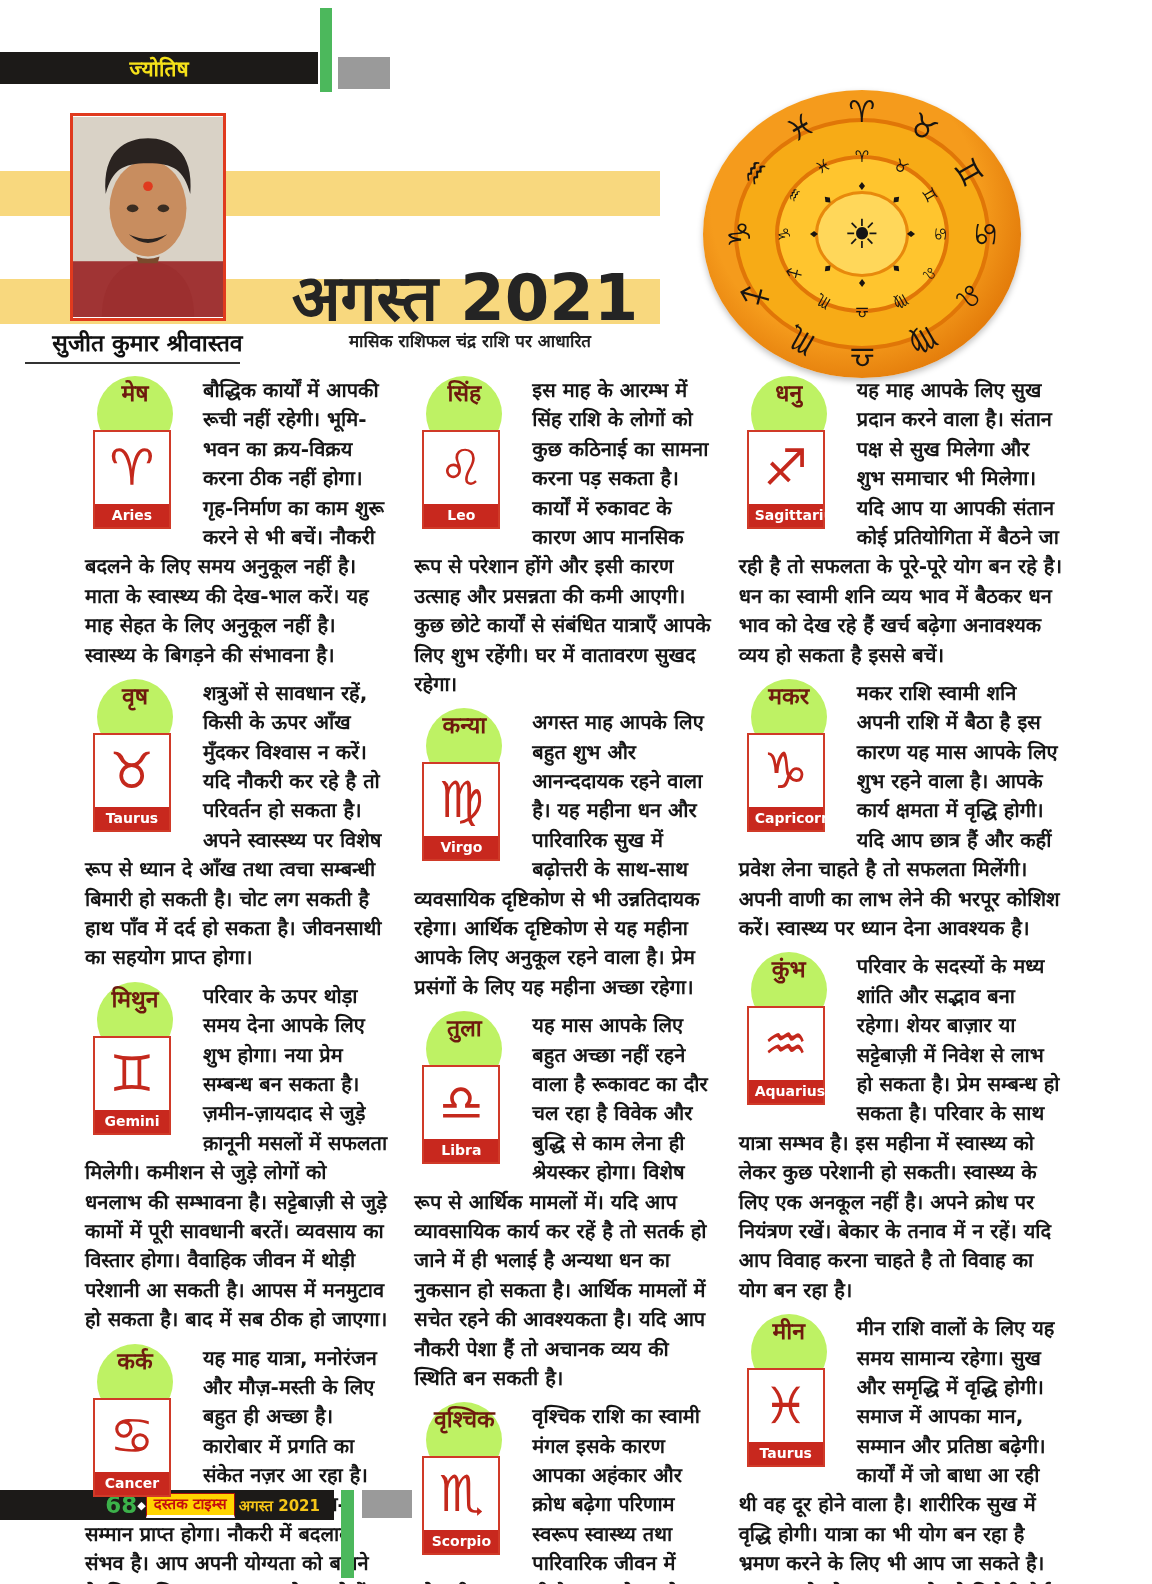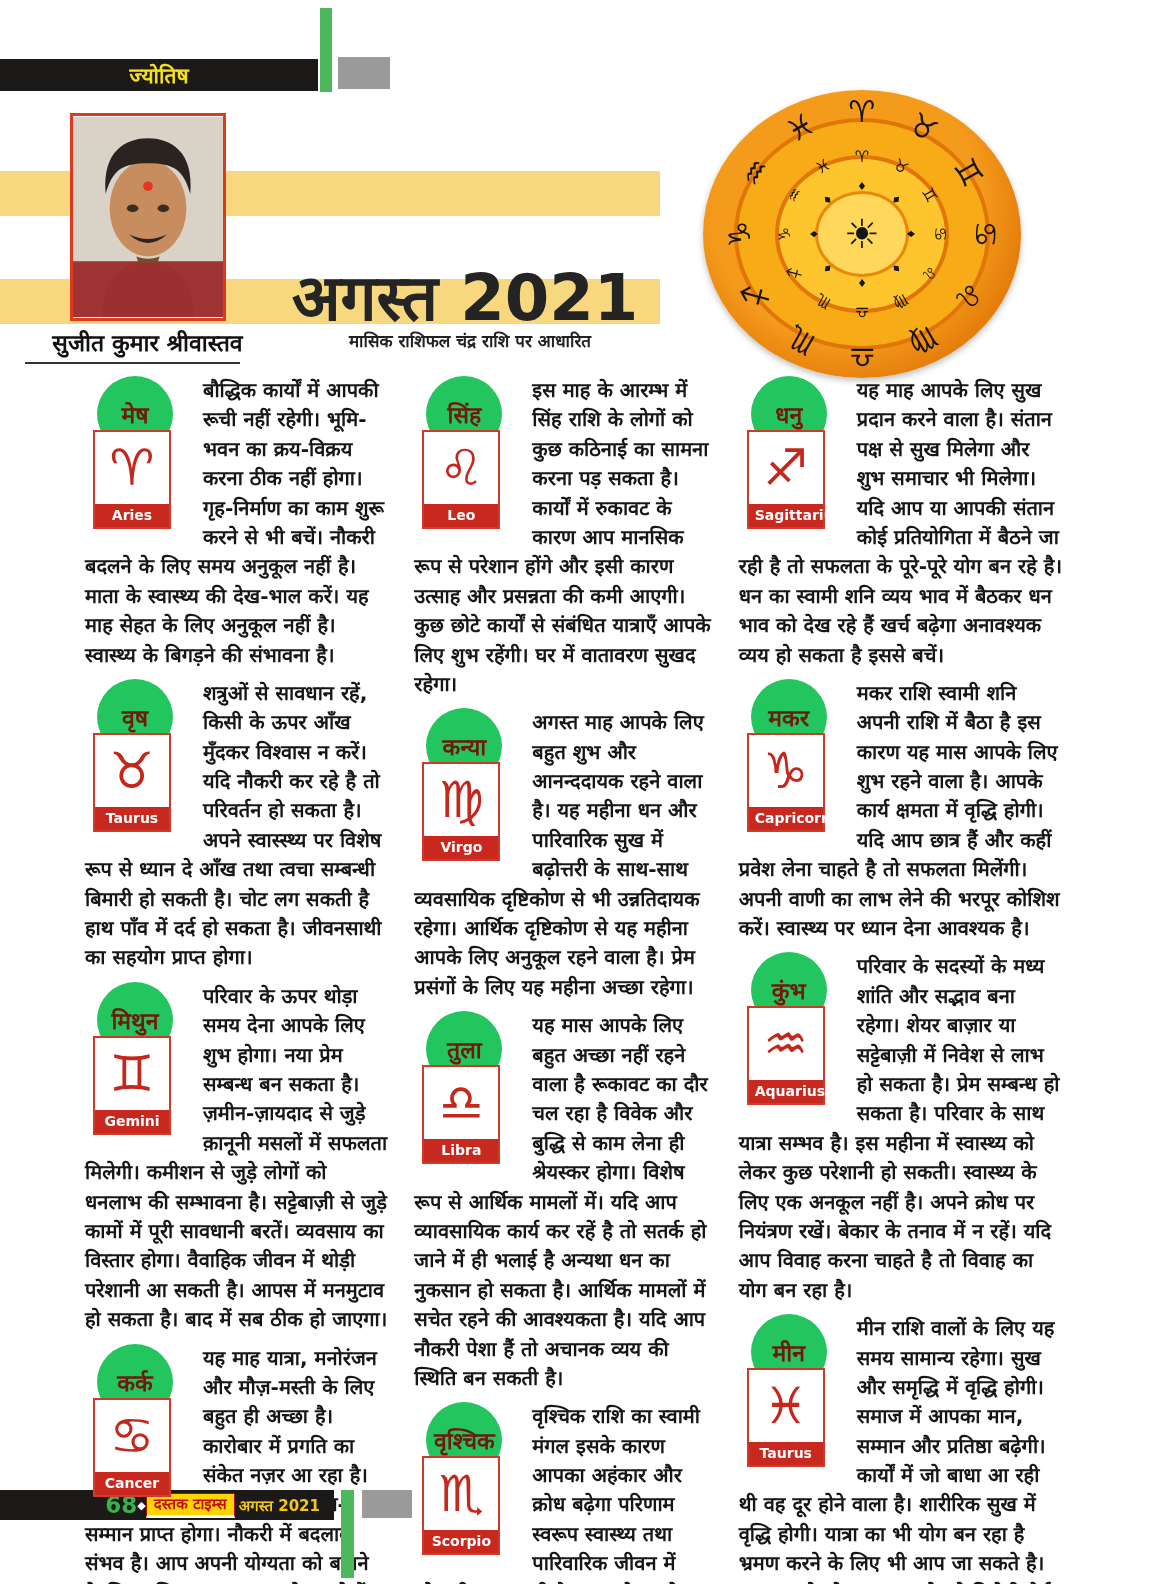--- a/index.html
+++ b/index.html
@@ -4,21 +4,21 @@
 <style>
   * { margin:0; padding:0; box-sizing:border-box; }
   html,body { background:#fff; }
   body { font-family:"DejaVu Sans", sans-serif; }
   #page {
     position:relative; width:1152px; height:1584px; background:#ffffff;
     overflow:hidden; color:#1a1a1a;
   }
 
   
-  .top-black-bar { position:absolute; left:0; top:59px; width:318px; height:32px; background:#1c1a18; display:flex; align-items:center; justify-content:center; }
+  .top-black-bar { position:absolute; left:0; top:52px; width:318px; height:32px; background:#1c1a18; display:flex; align-items:center; justify-content:center; }
   .top-black-bar span { color:#f5e11a; font-size:21px; font-weight:bold; }
   .top-green-bar { position:absolute; left:320px; top:8px; width:12px; height:84px; background:#4cb85c; }
   .top-gray-bar { position:absolute; left:338px; top:57px; width:52px; height:32px; background:#9a9a9a; }
 
   
   .band { position:absolute; left:0; width:660px; height:45px; background:#f8d87e; }
   .band1 { top:171px; } .band2 { top:279px; }
   .photo-frame { position:absolute; left:70px; top:113px; width:156px; height:208px; background:#fff; border:3px solid #e03a1e; z-index:3; }
   .photo-frame svg { width:100%; height:100%; display:block; }
   .author { position:absolute; left:30px; top:326px; width:235px; text-align:center; font-size:23px; font-weight:bold; color:#111; z-index:3; }
@@ -39,21 +39,21 @@
   .wheel-anchor { position:absolute; }
   .anchor-outer { left:159px; top:144px; }
   .anchor-inner { left:159px; top:144px; }
 
   
   .content { position:absolute; left:85px; top:376px; width:977px; display:flex; gap:25px; }
   .col { display:flex; flex-direction:column; }
   .col1 { width:306px; } .col2 { width:301px; } .col3 { width:325px; }
   .sign { position:relative; margin-bottom:9px; }
   .media { float:left; width:112px; margin-right:6px; }
-  .name-circle { width:76px; height:76px; margin-left:12px; border-radius:50%; background:#22c55e; display:flex; align-items:center; justify-content:center; position:relative; z-index:1; }
+  .name-circle { width:76px; height:76px; margin-left:12px; border-radius:50%; background:#bef264; display:flex; align-items:flex-start; justify-content:center; position:relative; z-index:1; }
   .name-circle span { font-size:23px; font-weight:bold; color:#6e1a0e; white-space:nowrap; }
   .sign-card { width:78px; margin-left:8px; margin-top:-22px; position:relative; z-index:2; background:#fff; border:2px solid #d03a28; text-align:center; }
   .sign-card .glyph { height:72px; display:flex; align-items:center; justify-content:center; font-size:50px; color:#c4281c; line-height:1; }
   .sign-card .eng { background:#c8281e; color:#fff; font-size:14px; font-weight:bold; padding:3px 6px 4px; }
   .body-text { font-size:20px; font-weight:bold; line-height:1.47; color:#161616; text-align:left; }
   .sign::after { content:""; display:block; clear:both; }
 
   
   .foot-black-bar { position:absolute; left:0; top:1490px; width:334px; height:30px; background:#1c1a18; display:flex; align-items:center; justify-content:flex-end; padding-right:14px; }
   .foot-page { color:#3cb14a; font-size:23px; font-weight:bold; line-height:1; }

